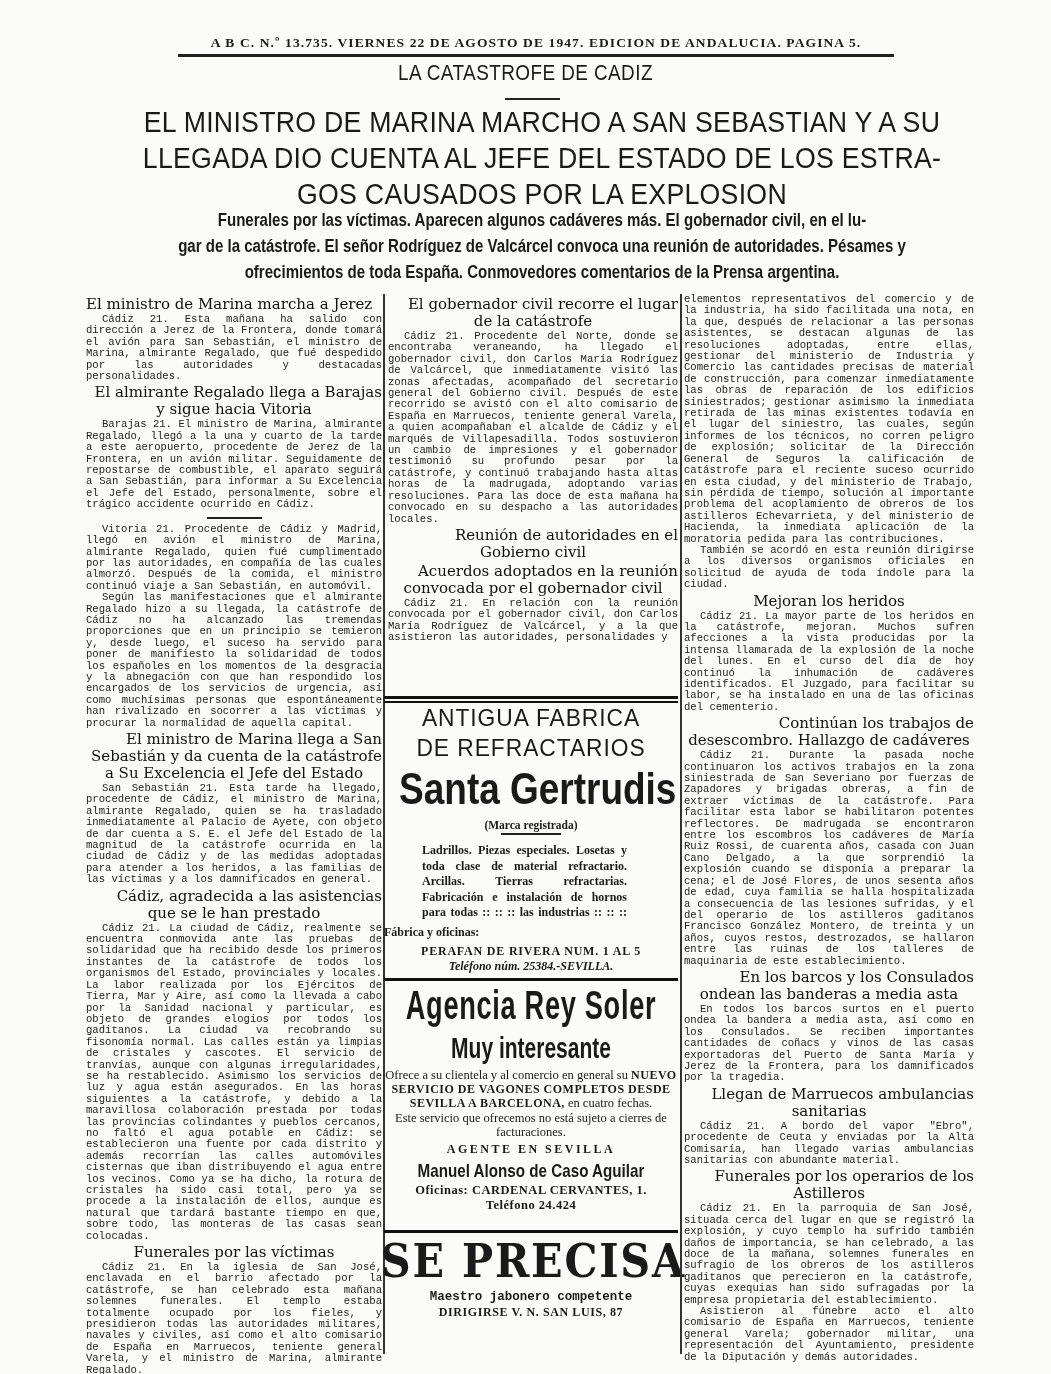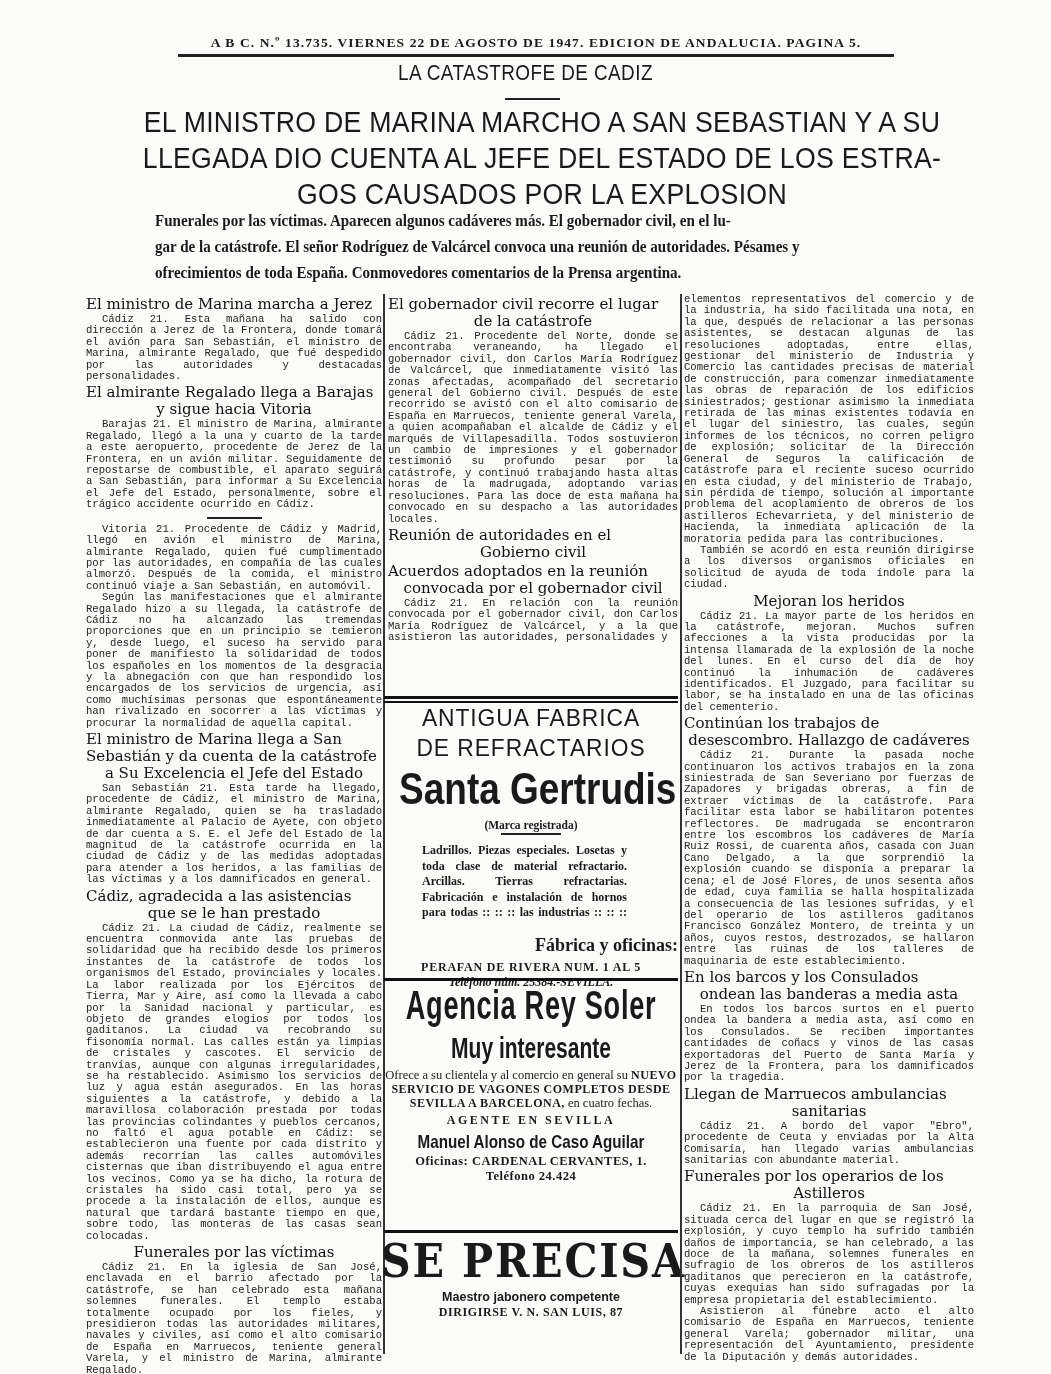--- a/index.html
+++ b/index.html
@@ -20,61 +20,61 @@
     letter-spacing: 0.5px;
   }
   .short-rule { position: absolute; left: 505px; top: 98px; width: 55px; height: 2px; background: #222; }
   .headline {
     position: absolute; left: 92px; top: 104px; width: 900px; text-align: center;
     font-family: "Liberation Sans", sans-serif; font-size: 29px; line-height: 36px;
     letter-spacing: 0.3px;
   }
   .headline span { display: block; transform: scaleX(0.92); }
   .subhead {
-    position: absolute; left: 92px; top: 207px; width: 900px; text-align: left;
-    font-family: Liberation Serif, serif; font-weight: bold; font-size: 17.5px; line-height: 26px;
+    position: absolute; left: 92px; top: 207px; width: 900px; text-align: center;
+    font-family: Liberation Sans, sans-serif; font-weight: bold; font-size: 17.5px; line-height: 26px;
   }
   .subhead span { display: block; transform: scaleX(0.86); white-space: nowrap; }
   .col {
     position: absolute; top: 294px; font-family: "Liberation Mono", monospace;
     font-size: 10.6px; line-height: 11.4px; text-align: justify; color: #222;
   }
   .col1 { left: 86px; width: 296px; }
   .col2 { left: 388px; width: 290px; }
   .col3 { left: 684px; width: 290px; }
   .vrule { position: absolute; top: 294px; width: 1.5px; background: #333; }
   .hed {
     font-family: "DejaVu Serif", serif; font-size: 15px; line-height: 17px;
-    text-align: left; margin: 2px 0 1px; color: #111; text-align-last: center;
+    text-align: right; margin: 2px 0 1px; color: #111; text-align-last: center;
   }
   .hed.left { text-align: left; text-align-last: left; }
   .dateline { text-indent: 16px; margin: 0; }
   p { margin: 0; }
   .mini-rule { width: 55px; height: 2px; background: #222; margin: 6px auto 5px; }
   .ad { position: absolute; left: 384px; width: 294px; text-align: center; }
   .ad-rule { height: 3px; background: #111; margin: 0; }
   .ad1 { top: 696px; }
   .ad1 .big1 { font-family: "Liberation Sans", sans-serif; font-size: 24px; line-height: 30px; letter-spacing: 1px; transform: scaleX(0.95); }
   .ad1 .brand { font-family: "Liberation Sans", sans-serif; font-weight: bold; font-size: 44px; line-height: 52px; transform: scaleX(0.84); transform-origin: center; white-space: nowrap; margin-left: -10px; margin-right: -10px; }
   .ad1 .reg { font-family: "Liberation Serif", serif; font-weight: bold; font-size: 11.5px; margin: 4px 0 2px; }
   .ad1 .desc { font-family: "Liberation Serif", serif; font-weight: bold; font-size: 12px; line-height: 15.5px; text-align: justify; width: 205px; margin: 8px 0 0 38px; text-align-last: justify; }
-  .ad1 .fab { font-family: "Liberation Serif", serif; font-weight: bold; font-size: 18px; text-align: right; margin-top: 14px; }
+  .ad1 .fab { font-family: "Liberation Serif", serif; font-weight: bold; font-size: 12px; text-align: left; margin-top: 4px; }
   .ad1 .addr { font-family: "Liberation Serif", serif; font-weight: bold; font-size: 12px; letter-spacing: 0.8px; margin-top: 4px; }
   .ad1 .tel { font-family: "Liberation Serif", serif; font-weight: bold; font-size: 12px; font-style: italic; }
   .ad2 { top: 978px; }
   .ad2 .brand { font-family: "Liberation Sans", sans-serif; font-weight: bold; font-size: 40px; line-height: 48px; transform: scaleX(0.68); white-space: nowrap; margin: 0 -70px; letter-spacing: 1px; }
   .ad2 .sub { font-family: "Liberation Sans", sans-serif; font-weight: bold; font-size: 30px; line-height: 38px; transform: scaleX(0.7); white-space: nowrap; margin: 0 -40px; }
   .ad2 .body { font-family: "Liberation Serif", serif; font-size: 12.5px; line-height: 14px; margin-top: 1px; }
   .ad2 .caps { font-family: "Liberation Serif", serif; font-weight: bold; font-size: 12px; letter-spacing: 0.5px; }
   .ad2 .agent { font-family: "Liberation Serif", serif; font-weight: bold; font-size: 12px; letter-spacing: 2.5px; margin-top: 3px; }
   .ad2 .person { font-family: "Liberation Sans", sans-serif; font-weight: bold; font-size: 19px; line-height: 24px; transform: scaleX(0.8); white-space: nowrap; margin: 2px -20px 0; }
   .ad2 .office { font-family: "Liberation Serif", serif; font-weight: bold; font-size: 12.5px; letter-spacing: 0.5px; }
   .ad3 { top: 1230px; }
   .ad3 .brand { font-family: "DejaVu Serif", serif; font-weight: bold; font-size: 46px; line-height: 56px; letter-spacing: 2px; transform: scaleX(0.9); white-space: nowrap; margin: 0 -20px; }
-  .ad3 .body { font-family: Liberation Sans, sans-serif; font-weight: bold; font-size: 12.5px; line-height: 16px; }
+  .ad3 .body { font-family: Liberation Mono, monospace; font-weight: bold; font-size: 12.5px; line-height: 16px; }
   .ad3 .dir { font-family: "Liberation Serif", serif; font-weight: bold; font-size: 12px; letter-spacing: 0.6px; }
 </style>
 </head>
 <body>
 
 <div class="page">
 
   <div class="masthead">A B C. N.º 13.735. VIERNES 22 DE AGOSTO DE 1947. EDICION DE ANDALUCIA. PAGINA 5.</div>
   <div class="section-title">LA CATASTROFE DE CADIZ</div>
   <div class="short-rule"></div>
@@ -134,20 +134,21 @@
 
   <div class="ad ad2">
     <div class="ad-rule"></div>
     <div class="brand">Agencia Rey Soler</div>
     <div class="sub">Muy interesante</div>
     <div class="body">
       <span>Ofrece a su clientela y al comercio en general su</span>
       <span class="caps">NUEVO SERVICIO DE VAGONES COMPLETOS DESDE SEVILLA A BARCELONA,</span>
       <span>en cuatro fechas.</span>
     </div>
+    <div class="body">Este servicio que ofrecemos no está sujeto a cierres de facturaciones.</div>
     <div class="agent">AGENTE EN SEVILLA</div>
     <div class="person">Manuel Alonso de Caso Aguilar</div>
     <div class="office">Oficinas: CARDENAL CERVANTES, 1.</div>
     <div class="office">Teléfono 24.424</div>
   </div>
 
   <div class="ad ad3">
     <div class="ad-rule"></div>
     <div class="brand">SE PRECISA</div>
     <div class="body">Maestro jabonero competente</div>

